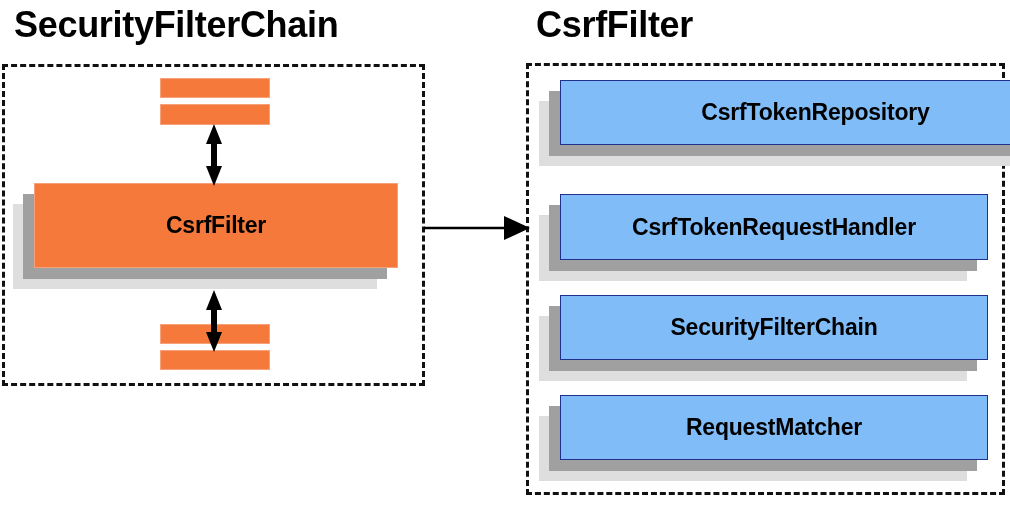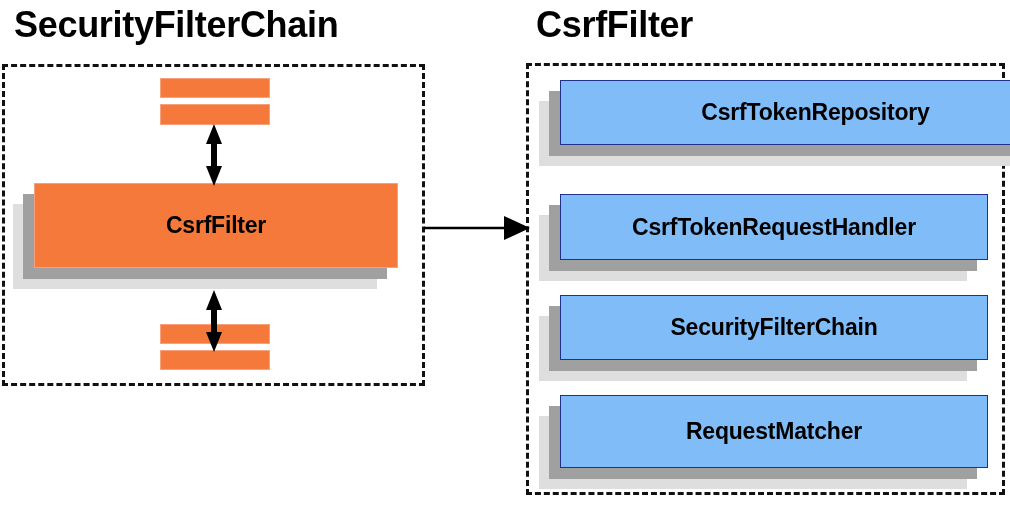--- a/index.html
+++ b/index.html
@@ -137,21 +137,21 @@
   <div class="shade-mid"></div>
   <div class="face">CsrfTokenRequestHandler</div>
 </div>
 
 <div class="card blue" style="left:560px; top:295px; width:428px; height:65px;">
   <div class="shade-back"></div>
   <div class="shade-mid"></div>
   <div class="face">SecurityFilterChain</div>
 </div>
 
-<div class="card blue" style="left:560px; top:395px; width:428px; height:73px;">
+<div class="card blue" style="left:560px; top:395px; width:428px; height:65px;">
   <div class="shade-back"></div>
   <div class="shade-mid"></div>
   <div class="face">RequestMatcher</div>
 </div>
 
 <svg id="arrow-layer" viewBox="0 0 1010 505" xmlns="http://www.w3.org/2000/svg">
   <defs>
     <marker id="head-up" markerWidth="9" markerHeight="9" refX="4.5" refY="8.4" orient="auto-start-reverse" markerUnits="strokeWidth">
       <path d="M 0,9 L 4.5,0 L 9,9 z" fill="#000000"></path>
     </marker>

